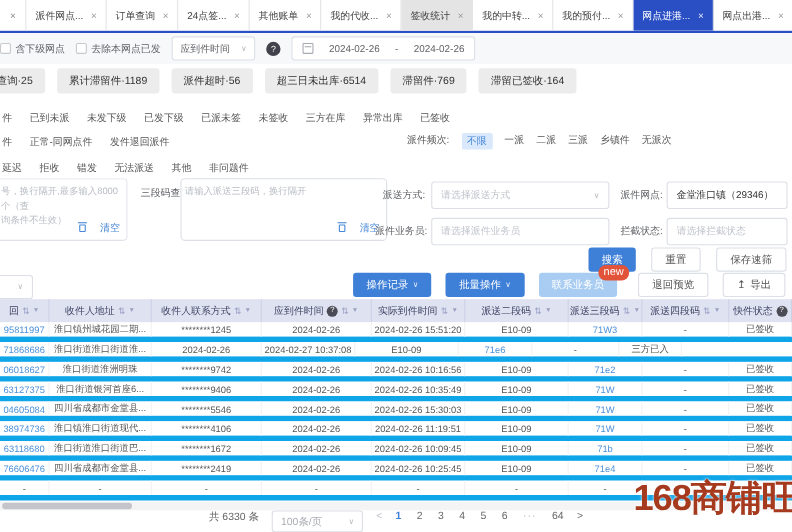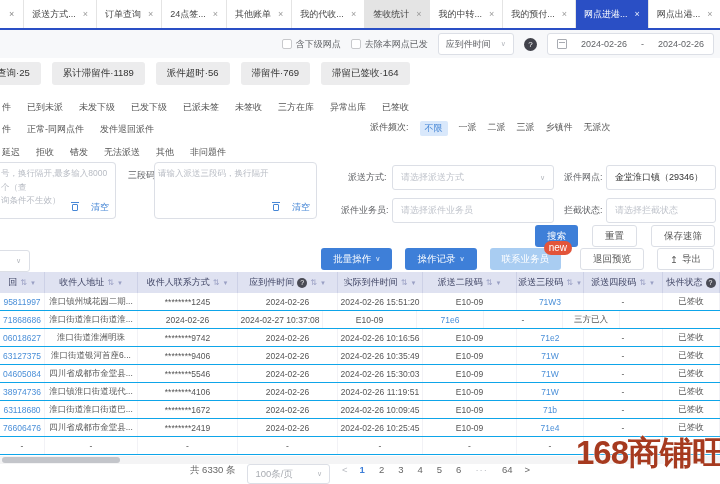--- a/index.html
+++ b/index.html
@@ -10,21 +10,21 @@
 
 .tabbar{position:absolute;top:0;left:0;right:0;height:30px;background:#fff;border-bottom:2px solid #2a4fc5;display:flex;align-items:stretch;overflow:hidden}
 .lead-close{display:flex;align-items:center;padding:0 9px;color:#888;font-size:9px;border-right:1px solid #e4e4e4;cursor:pointer}
 .tab{display:flex;align-items:center;gap:7px;padding:0 8px;font-size:9px;color:#444;border-right:1px solid #e4e4e4;white-space:nowrap;cursor:pointer}
 .tab .tab-close{color:#999;font-size:9px}
 .tab.gray{background:#e4e4e4}
 .tab.active{background:#2a4fc5;color:#fff}
 .tab.active .tab-close{color:#e8edfb}
 
 
-.filterbar{position:absolute;top:30px;left:0;right:0;height:28px;background:#f7f8fa;display:flex;align-items:center;justify-content:flex-end;gap:10px;padding-right:6px;font-size:9px;color:#606266}
+.filterbar{position:absolute;top:30px;left:0;right:0;height:28px;background:#f7f8fa;display:flex;align-items:center;gap:10px;padding-right:6px;font-size:9px;color:#606266}
 .cbwrap{display:flex;align-items:center;gap:4px}
 .cb{width:10px;height:10px;border:1px solid #c8c9cc;border-radius:2px;background:#fff}
 .mini-select{height:22px;border:1px solid #dcdfe6;border-radius:3px;background:#fff;display:flex;align-items:center;gap:10px;padding:0 7px}
 .caret{color:#b4b7bd;font-size:7px}
 .help{width:13px;height:13px;border-radius:50%;background:#41424b;color:#fff;font-size:8px;display:flex;align-items:center;justify-content:center;flex:0 0 auto}
 .datebox{height:22px;border:1px solid #dcdfe6;border-radius:3px;background:#fff;display:flex;align-items:center;gap:14px;padding:0 9px;color:#606266}
 .cal{width:10px;height:10px;border:1px solid #a8abb2;border-radius:1px;position:relative}
 .cal:before{content:"";position:absolute;left:1px;right:1px;top:2px;height:1px;background:#a8abb2}
 
 
@@ -36,21 +36,21 @@
 .qfrow1{top:101px}.qfrow2{top:123px}.qfrow3{top:146px}
 .qf-item{cursor:pointer;white-space:nowrap}
 .freq{position:absolute;left:370px;top:121px;display:flex;gap:11px;font-size:9px;color:#555;}
 .freq-opt{cursor:pointer}
 .freq-opt.active{background:#d9e8fb;color:#4787d6;padding:1px 5px;border-radius:2px}
 
 
 .searcharea{position:absolute;top:162px;left:0;right:0;height:90px}
 .ta{position:absolute;border:1px solid #dcdfe6;border-radius:4px;background:#fff}
 .ta1{left:-2px;top:0;width:118px;height:57px;border-left:none;border-radius:0 4px 4px 0}
-.ta2{left:154px;top:0;width:163px;height:57px}
+.ta2{left:164px;top:0;width:188px;height:57px}
 .ta-text{padding:4px 3px;font-size:8.5px;color:#b8bcc4;line-height:1.6;white-space:pre-line}
 .clear{position:absolute;right:6px;bottom:4px;display:flex;align-items:center;gap:13px;color:#4787d6;font-size:9px;cursor:pointer}
 .trash{width:6px;height:7px;border:1px solid #4787d6;border-radius:1px;position:relative}
 .trash:before{content:"";position:absolute;top:-3px;left:-2px;width:8px;height:1px;background:#4787d6}
 .flabel{position:absolute;font-size:9px;color:#606266;white-space:nowrap}
 .fselect{position:absolute;height:25px;border:1px solid #dcdfe6;border-radius:3px;background:#fff;display:flex;align-items:center;justify-content:space-between;padding:0 8px;font-size:9px}
 .fselect .val{color:#c0c4cc;white-space:nowrap;overflow:hidden}
 .fselect.filled .val{color:#333}
 .sbtns{position:absolute;right:5px;top:63px;display:flex;gap:14px}
 .btn{display:inline-flex;align-items:center;justify-content:center;gap:4px;height:22px;border-radius:3px;font-size:9.5px;padding:0 12px;white-space:nowrap;cursor:pointer}
@@ -66,21 +66,21 @@
 .rel{position:relative}
 .newbadge{position:absolute;top:-7px;right:-11px;background:#e2543a;color:#fff;font-size:10px;padding:1px 5px;border-radius:7px;line-height:1.2}
 
 
 .table{position:absolute;top:272px;left:0;width:720px}
 .thead{display:flex;height:21px;background:#dfe2f1}
 .th{display:flex;align-items:center;justify-content:center;gap:3px;font-size:9px;color:#3f4464;border-right:1px solid #cdd1e6;overflow:hidden;white-space:nowrap;cursor:pointer}
 .sort{font-size:8px;color:#9aa0c4}
 .filt{font-size:6px;color:#9aa0c4}
 .th .help{width:10px;height:10px;font-size:7px;background:#4a4b55}
-.tr{display:flex;height:18px;border-bottom:1px solid #0ea5e9;background:#fff}
+.tr{display:flex;height:18px;border-bottom:5px solid #0ea5e9;background:#fff}
 .td{display:flex;align-items:center;justify-content:center;font-size:8.5px;color:#555;border-right:1px solid #f2f2f6;overflow:hidden;white-space:nowrap}
 .td.link{color:#4a8fd8;cursor:pointer}
 .c0{flex:0 0 45px}.c1{flex:0 0 93px}.c2{flex:0 0 100px}.c3{flex:0 0 100px}.c4{flex:0 0 85px}.c5{flex:0 0 94px}.c6{flex:0 0 67px}.c7{flex:0 0 79px}.c8{flex:0 0 57px}
 
 
 .hscroll{position:absolute;top:456px;left:0;right:0;height:8px;background:#f4f4f5}
 .hthumb{position:absolute;left:2px;top:1px;width:118px;height:6px;border-radius:3px;background:#c3c5ca;cursor:grab}
 .pager{position:absolute;top:464px;left:0;right:0;height:20px;display:flex;align-items:flex-start;justify-content:center;gap:12px;font-size:9.5px;color:#666}
 .psize{height:20px;border:1px solid #dcdfe6;border-radius:3px;background:#fff;display:flex;align-items:center;gap:24px;padding:0 7px;color:#a9acb2;cursor:pointer}
 .parrow{color:#b9bcc2;cursor:pointer}
@@ -93,21 +93,21 @@
 </style>
 </head>
 <body>
 
 <div class="screen">
 
   <div class="tabbar">
     <span class="lead-close">×</span>
     <div style="display:flex">
         <div class="tab ">
-          <span class="tab-label">派送方式...</span>
+          <span class="tab-label">派件网点...</span>
           <span class="tab-close">×</span>
         </div>
         <div class="tab ">
           <span class="tab-label">订单查询</span>
           <span class="tab-close">×</span>
         </div>
         <div class="tab ">
           <span class="tab-label">24点签...</span>
           <span class="tab-close">×</span>
         </div>
@@ -161,20 +161,21 @@
       <span>2024-02-26</span>
       <span>-</span>
       <span>2024-02-26</span>
     </span>
   </div>
 
   <div class="stats">
       <span class="chip">查询·25</span>
       <span class="chip">累计滞留件·1189</span>
       <span class="chip">派件超时·56</span>
+      <span class="chip">超三日未出库·6514</span>
       <span class="chip">滞留件·769</span>
       <span class="chip">滞留已签收·164</span>
     </div>
 
   <div class="qfrow qfrow1">
       <span class="qf-item">件</span>
       <span class="qf-item">已到未派</span>
       <span class="qf-item">未发下级</span>
       <span class="qf-item">已发下级</span>
       <span class="qf-item">已派未签</span>
@@ -251,25 +252,25 @@
       <span class="btn plain">保存速筛</span>
     </div>
   </div>
 
   <div class="actionrow">
     <span class="stub">
       <span class="caret">∨</span>
     </span>
     <div class="abtns">
       <span class="btn primary">
+        <span>操作记录</span>
+        <span class="bcaret">∨</span>
+      </span>
+      <span class="btn primary">
         <span>批量操作</span>
-        <span class="bcaret">∨</span>
-      </span>
-      <span class="btn primary">
-        <span>操作记录</span>
         <span class="bcaret">∨</span>
       </span>
       <span class="btn lightblue rel" style="margin-right:6px">
         <span>联系业务员</span>
         <span class="newbadge">new</span>
       </span>
       <span class="btn plain">退回预览</span>
       <span class="btn plain">
         <span>↥</span>
         <span>导出</span>

